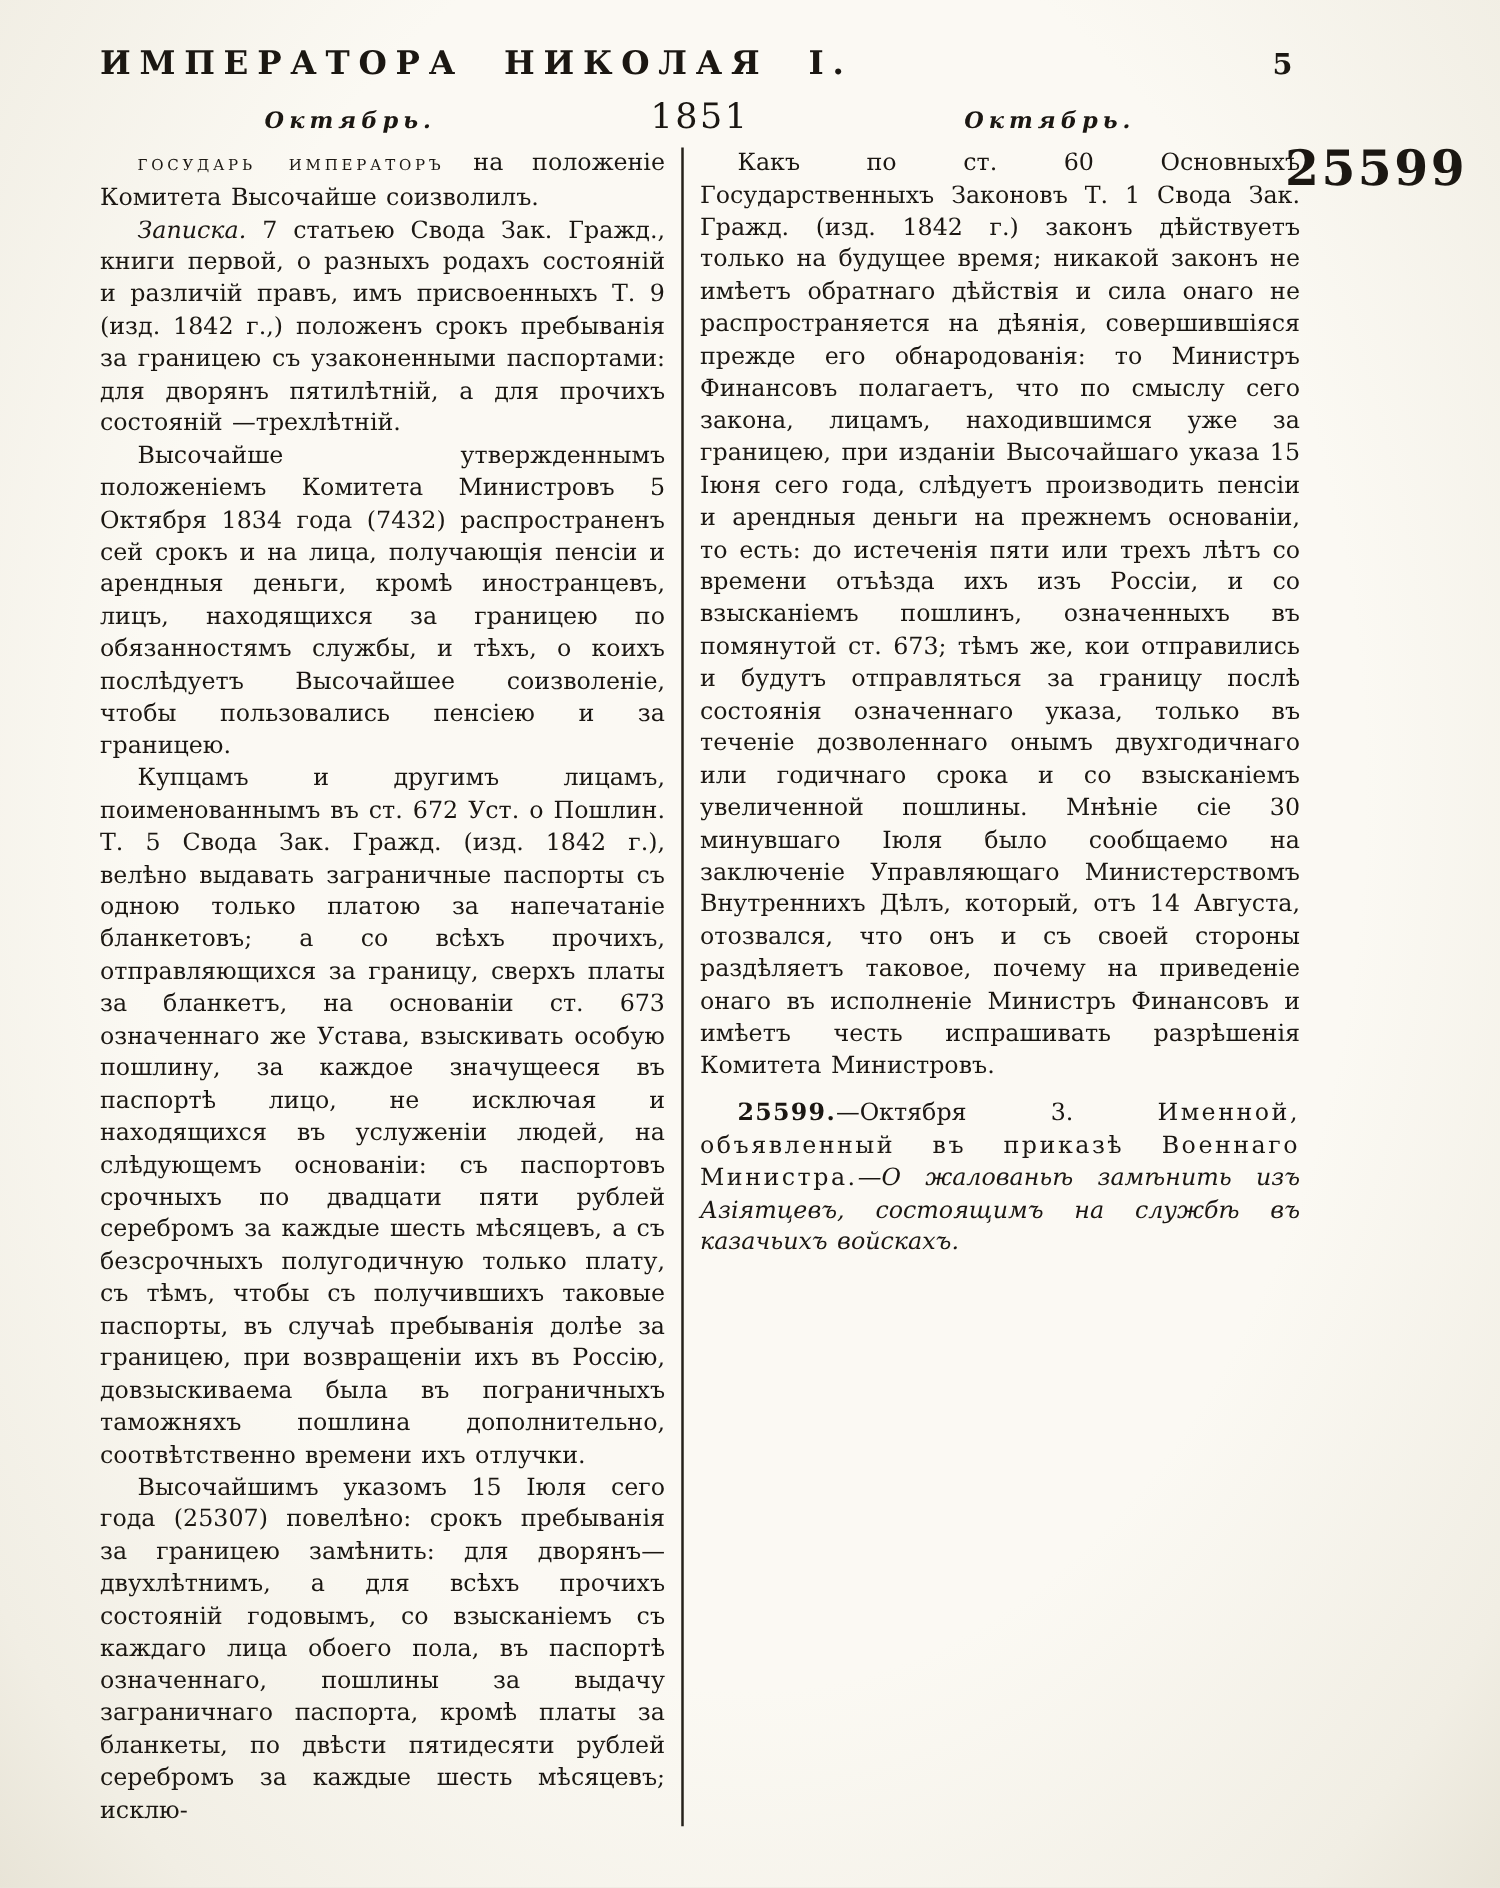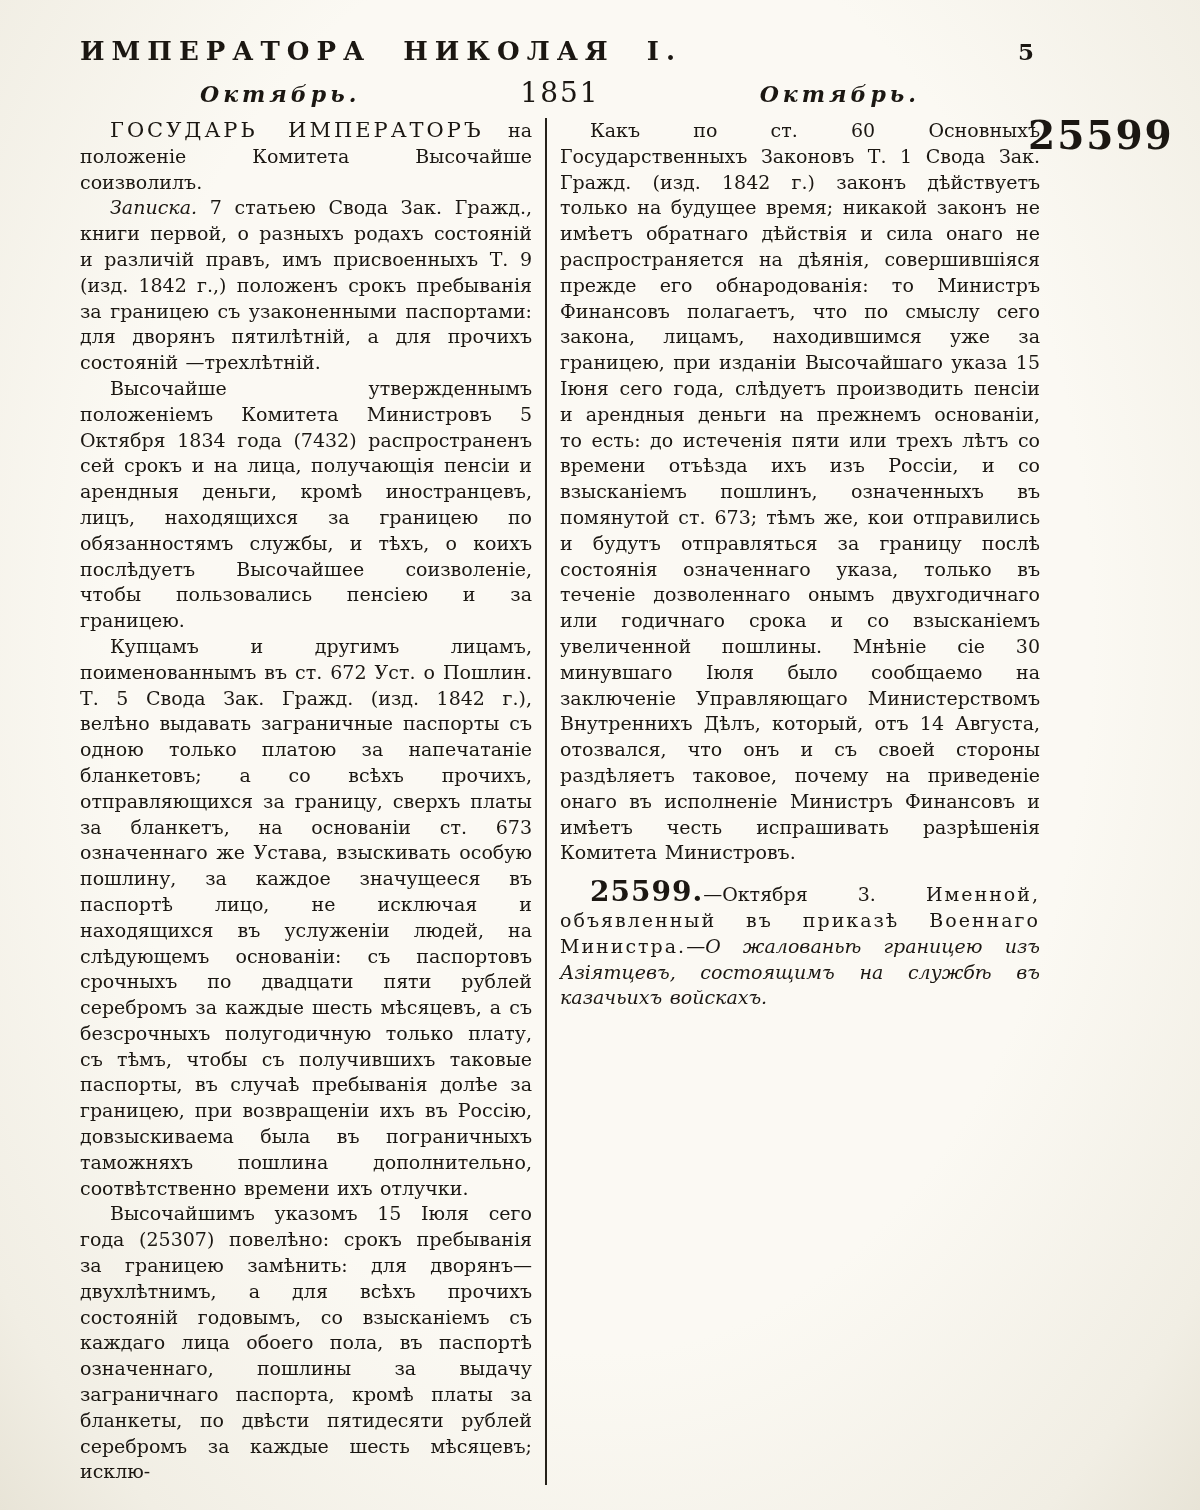--- a/index.html
+++ b/index.html
@@ -42,21 +42,21 @@
   .subheader-row {
     margin-top: 6px;
     display: grid;
     grid-template-columns: 1fr auto 1fr;
     align-items: baseline;
     height: 30px;
   }
   .subheader-row .month {
     font-style: italic;
     font-weight: bold;
-    font-size: 22px;
+    font-size: 18px;
     letter-spacing: 4px;
     text-align: center;
   }
   .subheader-row .year {
     font-size: 28px;
     letter-spacing: 2px;
     text-align: center;
     padding: 0 40px;
   }
   .margin-number {
@@ -83,31 +83,31 @@
   .para {
     margin: 0;
     text-indent: 30px;
     text-align: justify;
     font-size: 19px;
     line-height: 25.8px;
     word-spacing: 1.5px;
   }
   .gosudar {
     text-transform: uppercase;
-    font-size: 21px;
+    font-size: 12px;
     letter-spacing: 3px;
     word-spacing: 4px;
   }
   .italic { font-style: italic; }
   .act-heading {
     margin-top: 12px;
   }
   .act-number {
     font-weight: bold;
-    font-size: 28px;
+    font-size: 19px;
     letter-spacing: 1px;
     line-height: 1;
   }
   .spaced {
     letter-spacing: 2px;
     word-spacing: 3px;
   }
 </style>
 </head>
 <body>
@@ -136,18 +136,18 @@
         <p class="para"><span class="italic">Записка.</span><span> 7 статьею Свода Зак. Гражд., книги первой, о разныхъ родахъ состояній и различій правъ, имъ присвоенныхъ Т. 9 (изд. 1842 г.,) положенъ срокъ пребыванія за границею съ узаконенными паспортами: для дворянъ пятилѣтній, а для прочихъ состояній —трехлѣтній.</span></p>
         <p class="para">Высочайше утвержденнымъ положеніемъ Комитета Министровъ 5 Октября 1834 года (7432) распространенъ сей срокъ и на лица, получающія пенсіи и арендныя деньги, кромѣ иностранцевъ, лицъ, находящихся за границею по обязанностямъ службы, и тѣхъ, о коихъ послѣдуетъ Высочайшее соизволеніе, чтобы пользовались пенсіею и за границею.</p>
         <p class="para">Купцамъ и другимъ лицамъ, поименованнымъ въ ст. 672 Уст. о Пошлин. Т. 5 Свода Зак. Гражд. (изд. 1842 г.), велѣно выдавать заграничные паспорты съ одною только платою за напечатаніе бланкетовъ; а со всѣхъ прочихъ, отправляющихся за границу, сверхъ платы за бланкетъ, на основаніи ст. 673 означеннаго же Устава, взыскивать особую пошлину, за каждое значущееся въ паспортѣ лицо, не исключая и находящихся въ услуженіи людей, на слѣдующемъ основаніи: съ паспортовъ срочныхъ по двадцати пяти рублей серебромъ за каждые шесть мѣсяцевъ, а съ безсрочныхъ полугодичную только плату, съ тѣмъ, чтобы съ получившихъ таковые паспорты, въ случаѣ пребыванія долѣе за границею, при возвращеніи ихъ въ Россію, довзыскиваема была въ пограничныхъ таможняхъ пошлина дополнительно, соотвѣтственно времени ихъ отлучки.</p>
         <p class="para">Высочайшимъ указомъ 15 Іюля сего года (25307) повелѣно: срокъ пребыванія за границею замѣнить: для дворянъ—двухлѣтнимъ, а для всѣхъ прочихъ состояній годовымъ, со взысканіемъ съ каждаго лица обоего пола, въ паспортѣ означеннаго, пошлины за выдачу заграничнаго паспорта, кромѣ платы за бланкеты, по двѣсти пятидесяти рублей серебромъ за каждые шесть мѣсяцевъ; исклю-</p>
       </section>
 
       <div class="col-divider"></div>
 
       <section class="col col-right">
         <p class="para">Какъ по ст. 60 Основныхъ Государственныхъ Законовъ Т. 1 Свода Зак. Гражд. (изд. 1842 г.) законъ дѣйствуетъ только на будущее время; никакой законъ не имѣетъ обратнаго дѣйствія и сила онаго не распространяется на дѣянія, совершившіяся прежде его обнародованія: то Министръ Финансовъ полагаетъ, что по смыслу сего закона, лицамъ, находившимся уже за границею, при изданіи Высочайшаго указа 15 Іюня сего года, слѣдуетъ производить пенсіи и арендныя деньги на прежнемъ основаніи, то есть: до истеченія пяти или трехъ лѣтъ со времени отъѣзда ихъ изъ Россіи, и со взысканіемъ пошлинъ, означенныхъ въ помянутой ст. 673; тѣмъ же, кои отправились и будутъ отправляться за границу послѣ состоянія означеннаго указа, только въ теченіе дозволеннаго онымъ двухгодичнаго или годичнаго срока и со взысканіемъ увеличенной пошлины. Мнѣніе сіе 30 минувшаго Іюля было сообщаемо на заключеніе Управляющаго Министерствомъ Внутреннихъ Дѣлъ, который, отъ 14 Августа, отозвался, что онъ и съ своей стороны раздѣляетъ таковое, почему на приведеніе онаго въ исполненіе Министръ Финансовъ и имѣетъ честь испрашивать разрѣшенія Комитета Министровъ.</p>
-        <p class="para act-heading"><span class="act-number">25599.</span><span>—Октября 3. </span><span class="spaced">Именной, объявленный въ приказѣ Военнаго Министра.</span><span class="italic">—О жалованьѣ границею изъ Азіятцевъ, состоящимъ на службѣ въ казачьихъ войскахъ.</span></p>
+        <p class="para act-heading"><span class="act-number">25599.</span><span>—Октября 3. </span><span class="spaced">Именной, объявленный въ приказѣ Военнаго Министра.</span><span class="italic">—О жалованьѣ замѣнить изъ Азіятцевъ, состоящимъ на службѣ въ казачьихъ войскахъ.</span></p>
       </section>
 
     </div>
   </div>
 </div>
 
 </body></html>

